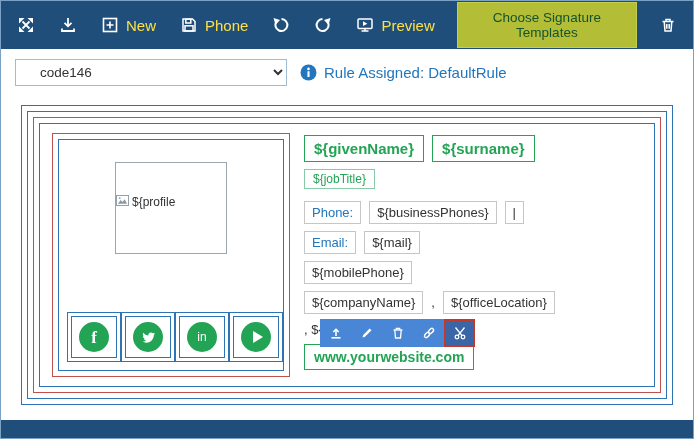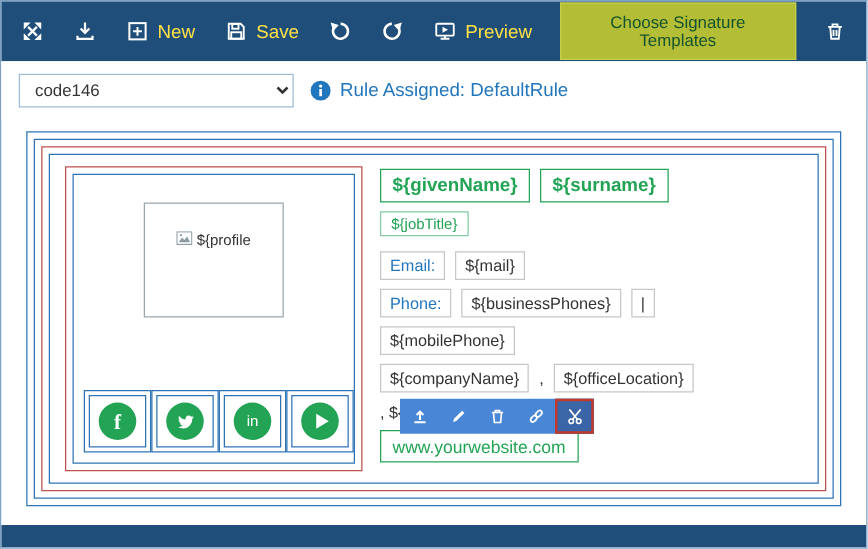--- a/index.html
+++ b/index.html
@@ -35,24 +35,24 @@
     font-size: 13.5px; padding: 7px 15px; cursor: pointer;
   }
 
   
   .rulebar {
     height: 46px; flex: 0 0 46px;
     display: flex; align-items: center;
     padding: 0 14px; gap: 13px; background: #fff;
   }
   .sig-select {
-    width: 220px; height: 27px;
+    width: 272px; height: 27px;
     border: 1px solid #9fbcd4; background: #fff;
     font-family: "Liberation Sans", sans-serif;
-    font-size: 13.5px; color: #333; padding: 0 8px;
+    font-size: 13.5px; color: #333; padding: 0 20px;
   }
   .rule-text {
     color: #2176bd; font-size: 15px;
     display: inline-flex; align-items: center; gap: 7px;
   }
 
   
   .frame-a { margin: 10px 20px 0 20px; height: 300px; border: 1px solid #2e74b5; padding: 5px; }
   .frame-b { height: 100%; border: 1px solid #2e74b5; padding: 5px; }
   .frame-c { height: 100%; border: 1px solid #c0504d; padding: 5px; }
@@ -61,22 +61,22 @@
   
   .left-cell { width: 238px; flex: 0 0 238px; border: 1px solid #c0504d; padding: 5px; }
   .left-inner {
     height: 100%; border: 1px solid #2e74b5; padding: 6px;
     display: flex; flex-direction: column;
   }
   .profile-box {
     width: 112px; height: 92px;
     border: 1px solid #9aa7b0;
     margin: 16px auto 4px auto;
-    display: flex; align-items: flex-start; justify-content: center;
-    gap: 3px; padding-top: 22px;
+    display: flex; align-items: flex-start; justify-content: flex-start;
+    gap: 3px; padding-top: 32px;
     font-size: 12px; color: #333;
     overflow: hidden; white-space: nowrap;
   }
   .social-row {
     margin-top: auto; margin-bottom: 2px;
     display: flex; justify-content: space-between; padding: 0 2px;
   }
   .social-outer { border: 1px solid #2e74b5; padding: 3px; }
   .social-inner { border: 1px solid #2e74b5; padding: 5px 7px; display: flex; }
   .social-circle {
@@ -103,21 +103,21 @@
   }
   .token-green-sm {
     border: 1px solid #86cba6; color: #23a455;
     font-size: 12px; padding: 2px 8px;
   }
   .label-box { border: 1px solid #c6c6c6; color: #2176bd; font-size: 13px; padding: 3px 7px; }
   .value-box { border: 1px solid #c6c6c6; color: #333; font-size: 13px; padding: 3px 7px; }
   .plain-text { color: #333; font-size: 13px; }
   .website-box {
     border: 1px solid #23a455; color: #23a455;
-    font-weight: normal; font-size: 14px; padding: 4px 9px;
+    font-weight: bold; font-size: 14px; padding: 4px 9px;
     width: max-content;
   }
   .gap-sm { height: 9px; }
   .truncated-row { position: relative; height: 29px; margin-bottom: 6px; display: flex; align-items: center; }
 
   
   .overlay-toolbar {
     position: absolute; left: 16px; top: -2px;
     display: flex; background: #4a86d6; z-index: 3;
   }
@@ -175,21 +175,21 @@
   </button>
 
   <button class="tb-btn">
     <span class="tb-icon">
       <svg width="18" height="18" viewBox="0 0 18 18" fill="none" stroke="#fff" stroke-width="1.5">
         <path d="M3 3 H12.5 L15 5.5 V15 H3 Z"></path>
         <rect x="5.8" y="3.2" width="5" height="3.8"></rect>
         <rect x="5" y="9.8" width="8" height="5.2"></rect>
       </svg>
     </span>
-    <span>Save</span>
+    <span>Phone</span>
   </button>
 
   <button class="tb-btn">
     <span class="tb-icon">
       <svg width="18" height="18" viewBox="0 0 18 18">
         <path d="M4.5 5.5 A6 6 0 1 0 9.5 3" fill="none" stroke="#fff" stroke-width="2"></path>
         <polygon points="1.5,2 8,4 3.5,9" fill="#fff"></polygon>
       </svg>
     </span>
   </button>
@@ -312,28 +312,28 @@
             <span class="token-green-lg">${surname}</span>
           </div>
 
           <div class="row">
             <span class="token-green-sm">${jobTitle}</span>
           </div>
 
           <div class="gap-sm"></div>
 
           <div class="row">
-            <span class="label-box">Email:</span>
-            <span class="value-box">${mail}</span>
-          </div>
-
-          <div class="row">
             <span class="label-box">Phone:</span>
             <span class="value-box">${businessPhones}</span>
             <span class="value-box">|</span>
+          </div>
+
+          <div class="row">
+            <span class="label-box">Email:</span>
+            <span class="value-box">${mail}</span>
           </div>
 
           <div class="row">
             <span class="value-box">${mobilePhone}</span>
           </div>
 
           <div class="row">
             <span class="value-box">${companyName}</span>
             <span class="plain-text">,</span>
             <span class="value-box">${officeLocation}</span>

